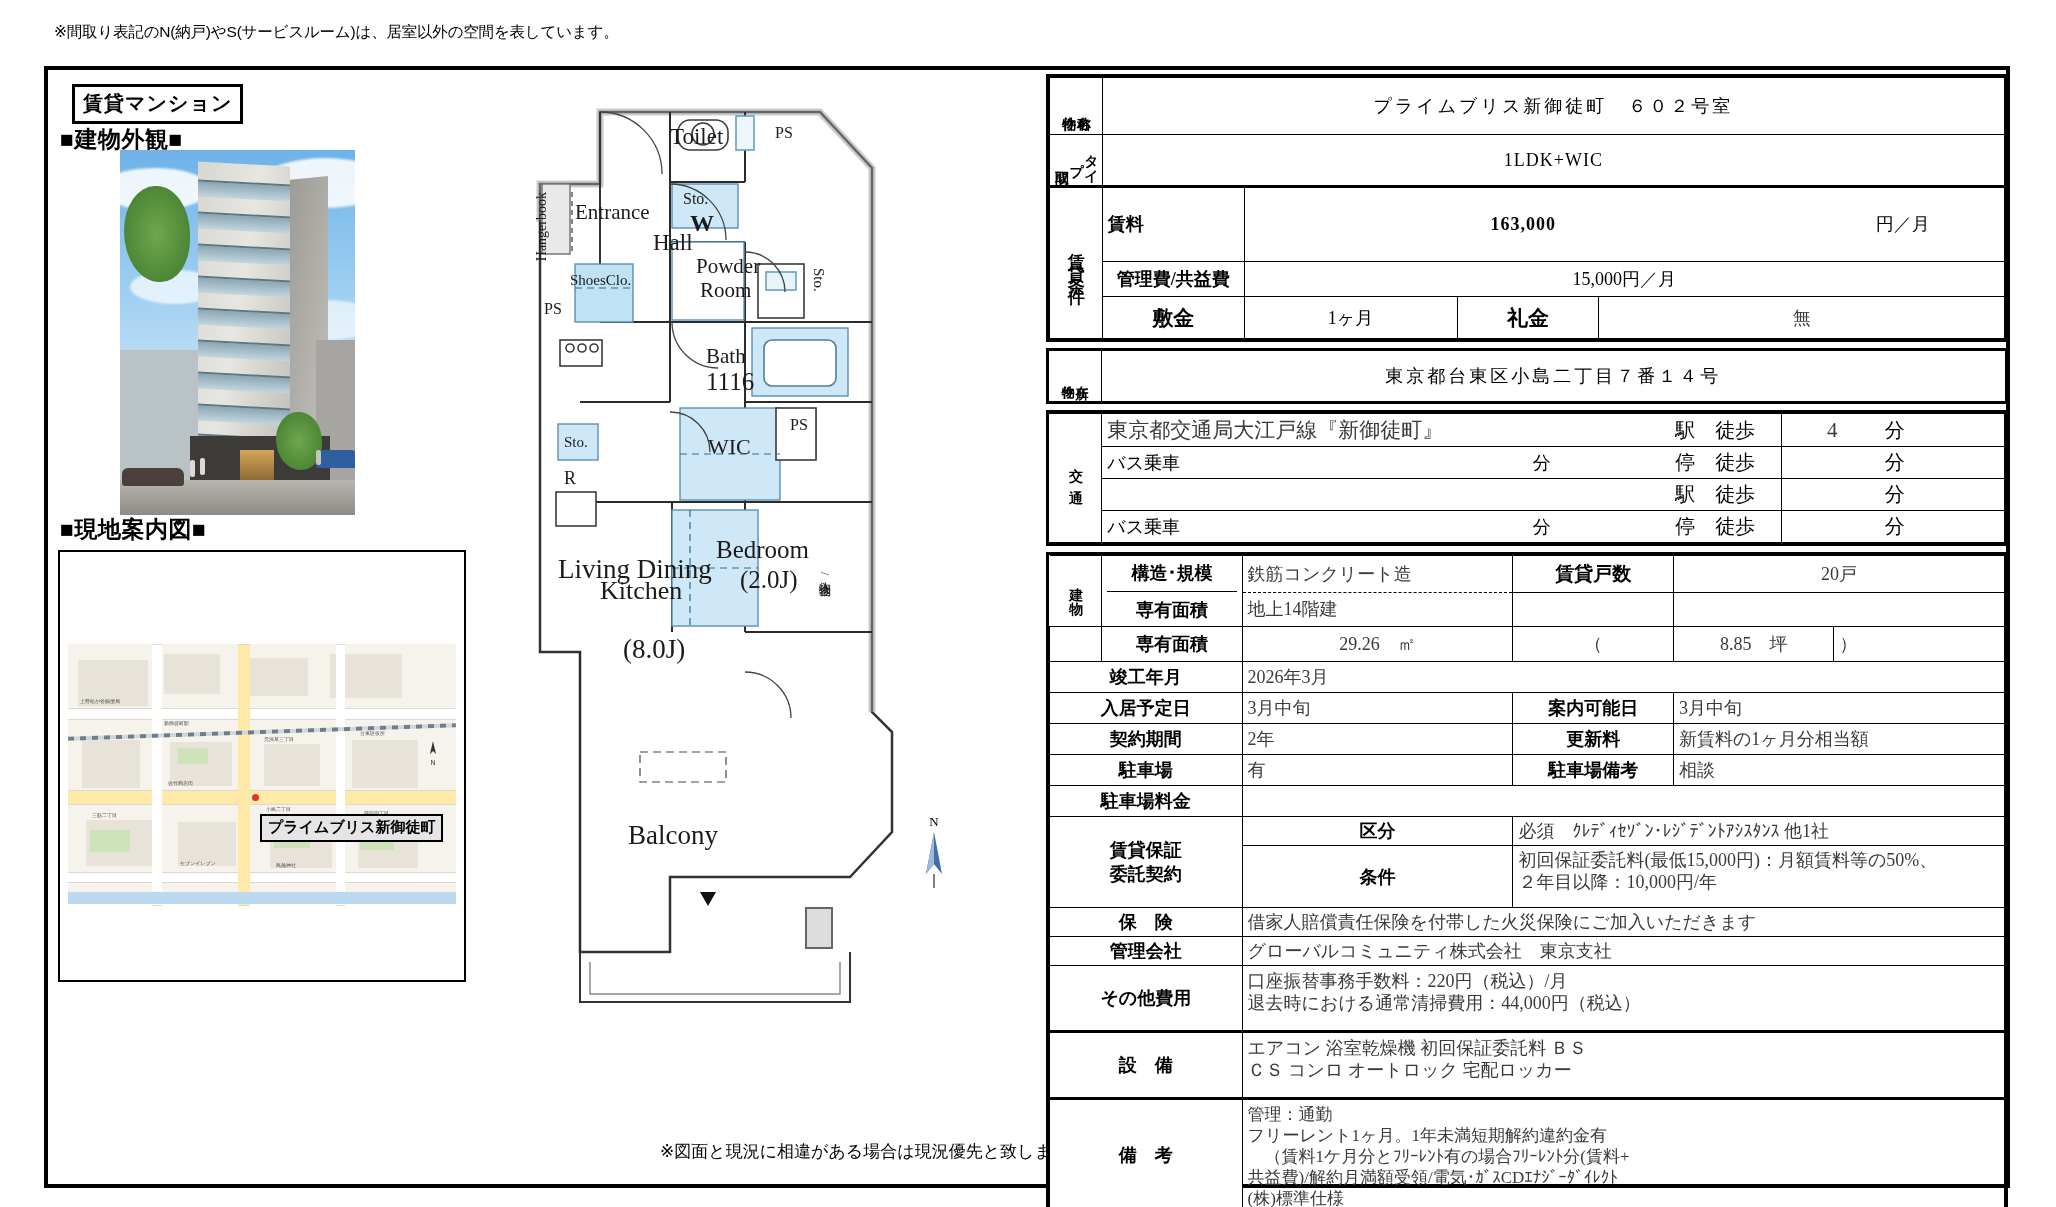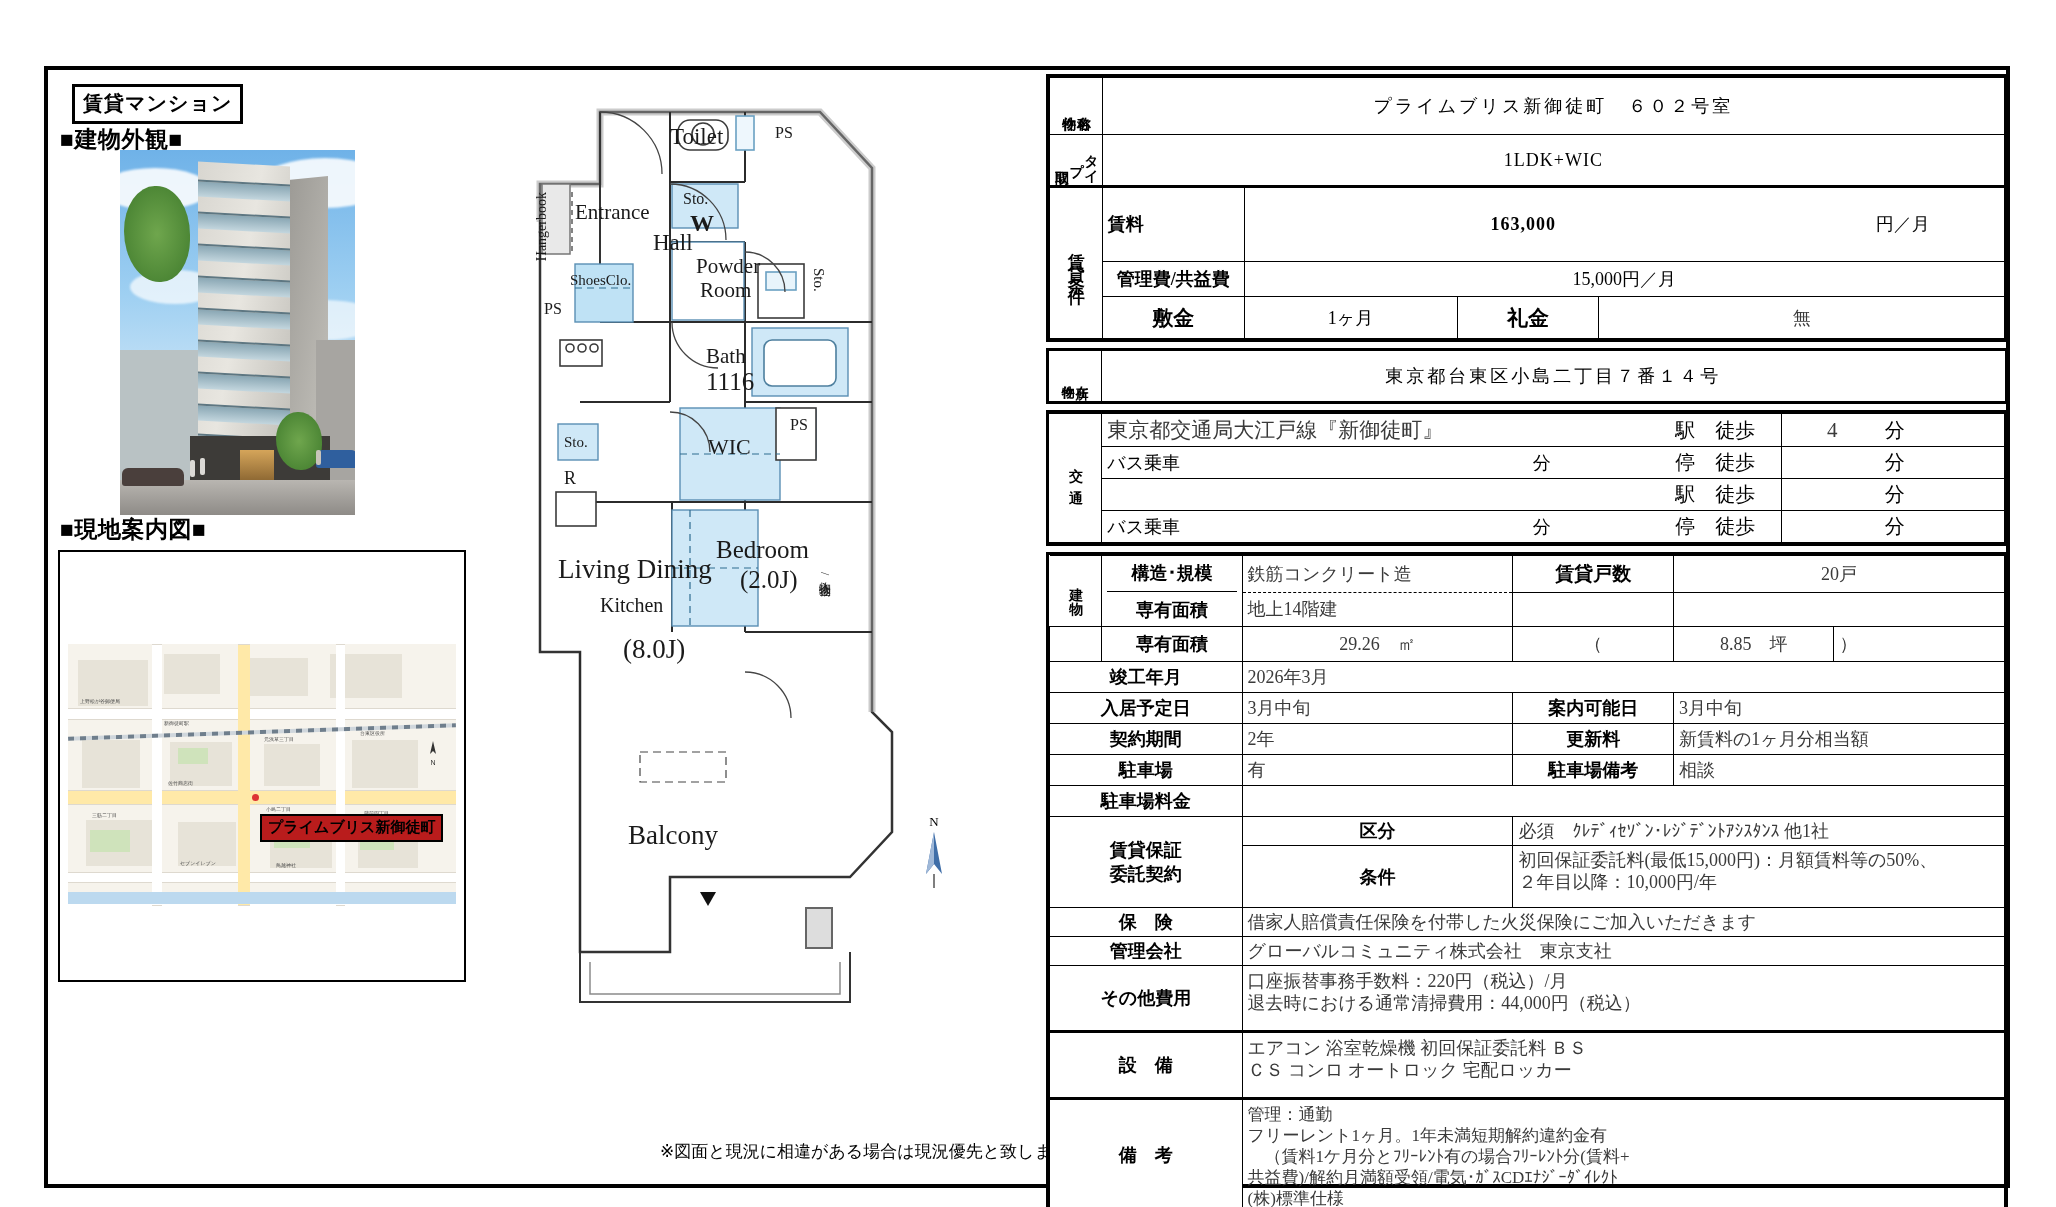--- a/index.html
+++ b/index.html
@@ -102,21 +102,21 @@
   .road  { position: absolute; background: #ffffff; border-top: 1px solid #ded9cf; border-bottom: 1px solid #ded9cf; }
   .road-major { background:#ffe9a8; }
   .rail  { position: absolute; height: 4px; background: repeating-linear-gradient(90deg,#6f7e8c 0 6px,#cfd6dc 6px 12px); }
   .blockp{ position: absolute; background:#e7e3d8; }
   .greenp{ position: absolute; background:#cfe3bb; }
   .waterp{ position: absolute; background:#bcd9ef; }
   .mlabel{ position: absolute; font-family:"Liberation Sans","DejaVu Sans",sans-serif; font-size:5px; color:#4a4a4a; white-space: nowrap; }
   .mpin  { position: absolute; width:7px; height:7px; background:#d33; border-radius:50%; }
   .map-callout {
     position: absolute; left: 200px; top: 262px;
-    background: #b91c1c; border: 2px solid #000;
+    background: #e5e5e5; border: 2px solid #000;
     font-family: "Liberation Sans","DejaVu Sans",sans-serif;
     font-size: 15px; font-weight: bold; padding: 2px 6px 3px; white-space: nowrap;
   }
   .compass-map { position:absolute; right:14px; top:96px; width:18px; height:26px; }
 
   
   .plan {
     position: absolute; left: 520px; top: 72px;
     width: 510px; height: 1110px;
   }
@@ -177,20 +177,21 @@
 
   .two-line { line-height: 1.22; }
   .dash-cell { border-bottom: 1px dashed #000 !important; }
 </style>
 </head>
 <body>
 
 <div class="page">
 
   <div class="top-notes">
+    <div>※間取り表記のN(納戸)やS(サービスルーム)は、居室以外の空間を表しています。</div>
   </div>
 
   <div class="outer-frame"></div>
 
   <div class="left-col">
 
     <div class="badge-chintai">賃貸マンション</div>
     <div class="sec-title exterior">■建物外観■</div>
 
     <div class="photo">
@@ -377,21 +378,21 @@
     <div class="rlabel" style="left:176px;top:182px;font-size:21px;">Powder</div>
     <div class="rlabel" style="left:180px;top:206px;font-size:21px;">Room</div>
     <div class="rlabel" style="left:290px;top:196px;font-size:15px;writing-mode:vertical-rl;">Sto.</div>
     <div class="rlabel" style="left:186px;top:272px;font-size:21px;">Bath</div>
     <div class="rlabel" style="left:186px;top:296px;font-size:25px;">1116</div>
     <div class="rlabel" style="left:44px;top:362px;font-size:15px;">Sto.</div>
     <div class="rlabel" style="left:44px;top:396px;font-size:18px;">R</div>
     <div class="rlabel" style="left:188px;top:362px;font-size:22px;">WIC</div>
     <div class="rlabel" style="left:270px;top:344px;font-size:16px;">PS</div>
     <div class="rlabel" style="left:38px;top:482px;font-size:27px;">Living Dining</div>
-    <div class="rlabel" style="left:80px;top:522px;font-size:20px;">Kitchen</div>
+    <div class="rlabel" style="left:80px;top:504px;font-size:26px;">Kitchen</div>
     <div class="rlabel" style="left:103px;top:562px;font-size:27px;">(8.0J)</div>
     <div class="rlabel" style="left:196px;top:464px;font-size:25px;">Bedroom</div>
     <div class="rlabel" style="left:220px;top:494px;font-size:25px;">(2.0J)</div>
     <div class="rlabel" style="left:296px;top:500px;font-size:12px;writing-mode:vertical-rl;">物入/金物</div>
     <div class="rlabel" style="left:108px;top:748px;font-size:27px;">Balcony</div>
 
     <svg style="position:absolute;left:390px;top:742px;" width="48" height="78" viewBox="0 0 48 78">
       <text x="24" y="12" font-size="13" text-anchor="middle" font-family="Liberation Serif">N</text>
       <polygon points="24,18 32,60 24,50 16,60" fill="#3f6ea8"></polygon>
       <polygon points="24,18 24,50 16,60" fill="#9fb8d8"></polygon>

